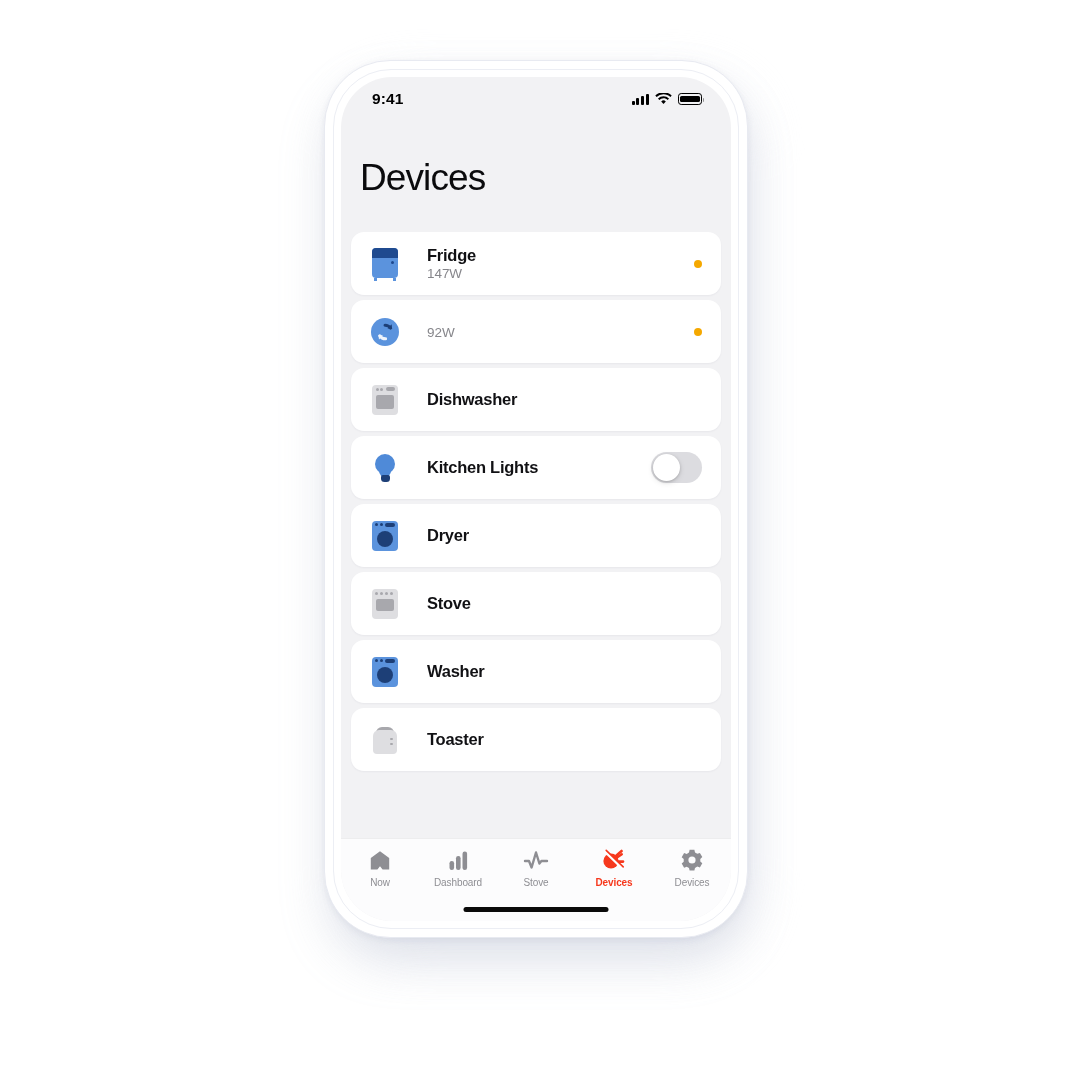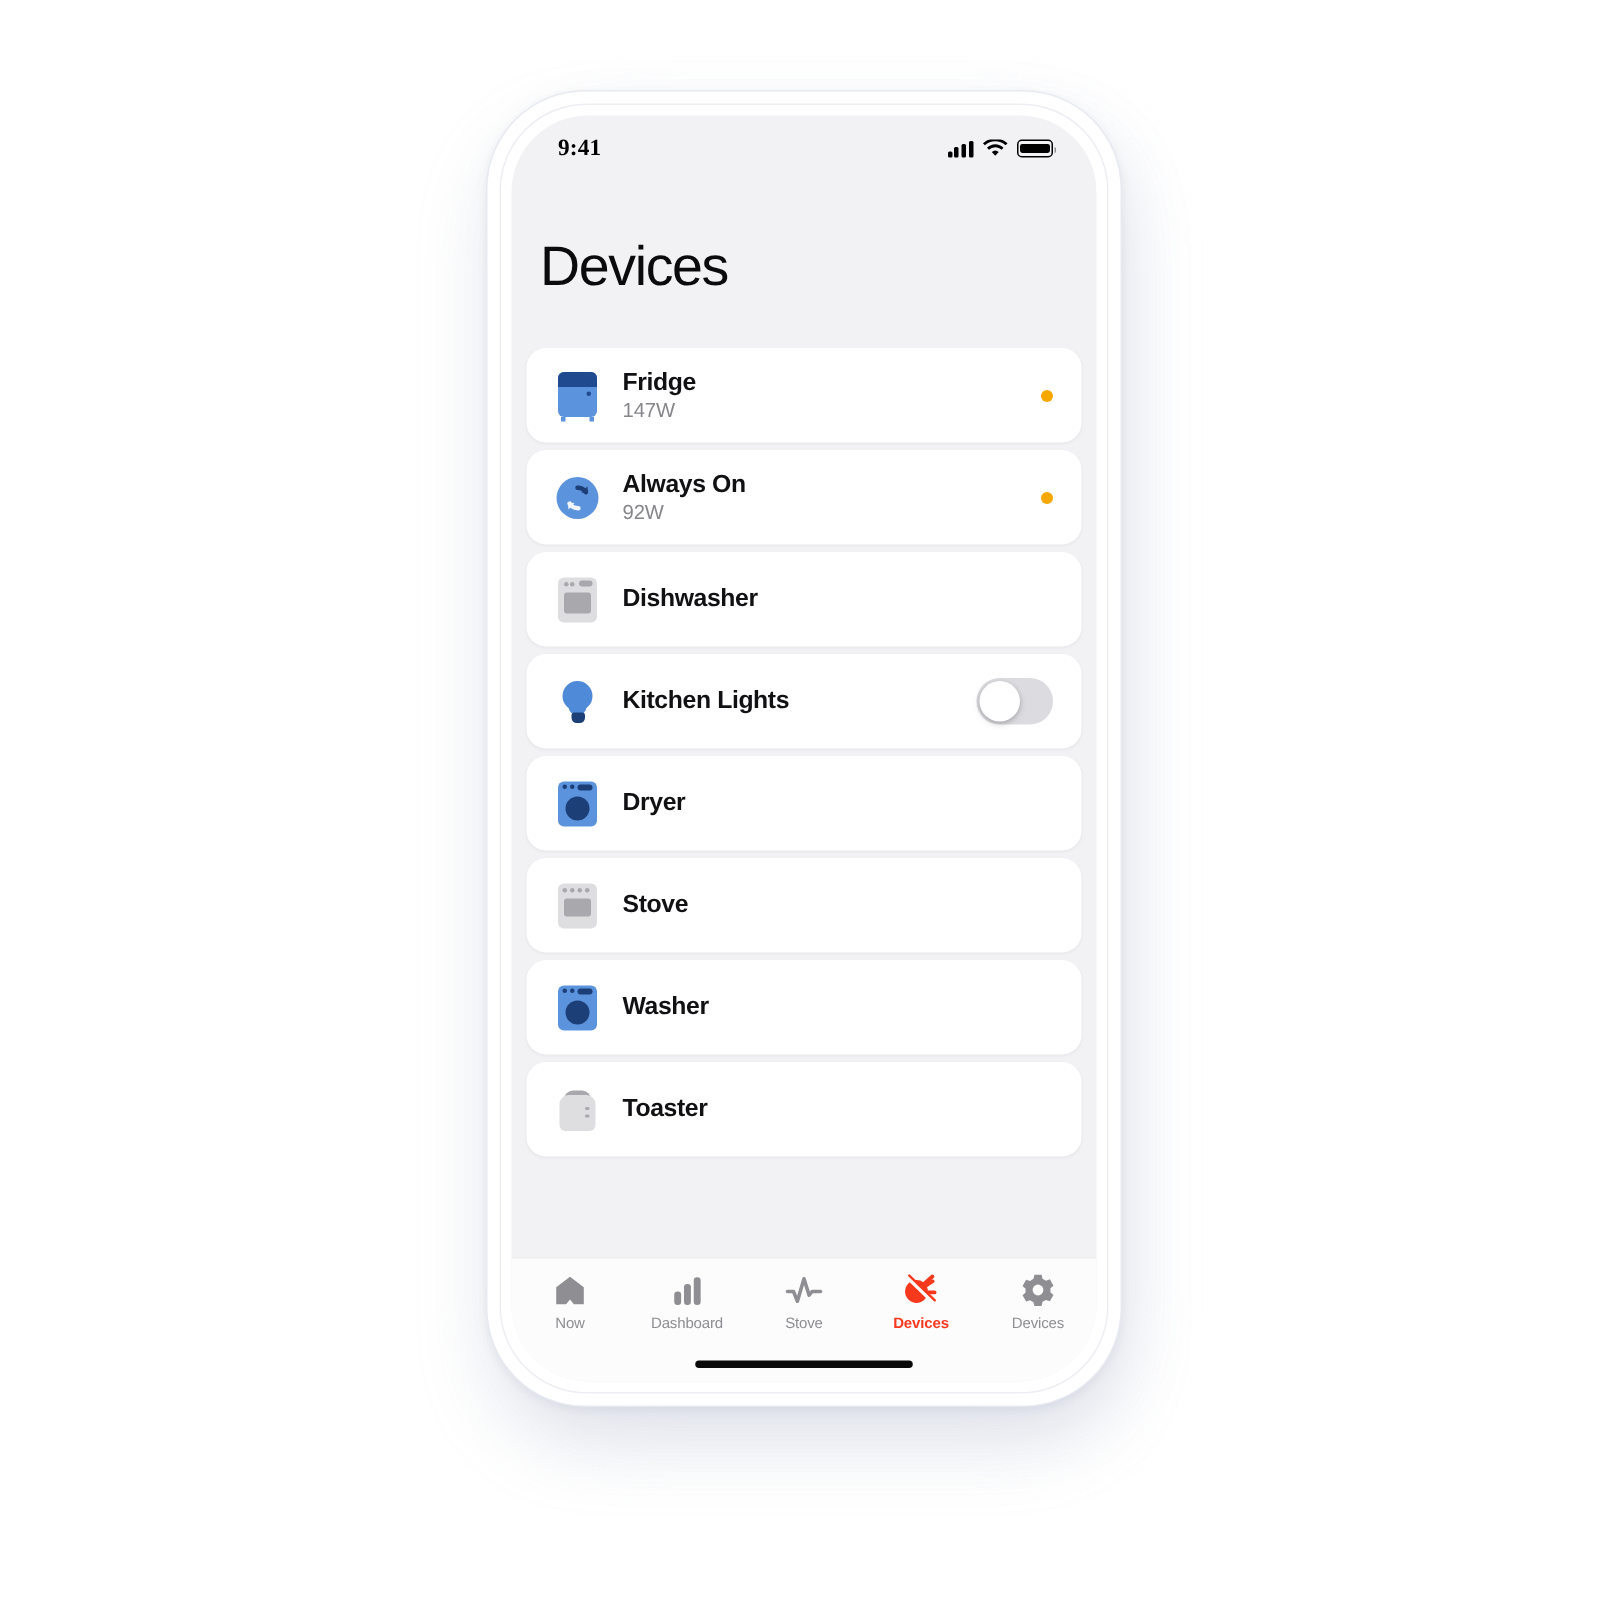--- a/index.html
+++ b/index.html
@@ -47,21 +47,20 @@
     background: #f2f2f4;
     overflow: hidden;
   }
 
   
   .statusbar {
     position: absolute; left: 0; top: 0;
     width: 390px; height: 44px;
     display: flex; align-items: center; justify-content: space-between;
     padding: 0 29px 0 31px;
-    font-family: Liberation Serif, serif;
   }
   .status-time {
     font-size: 15.5px; font-weight: bold; color: #000;
     letter-spacing: .1px;
   }
   .status-right { display: flex; align-items: center; gap: 6px; }
   .bars { display: flex; align-items: flex-end; gap: 1.8px; height: 11px; }
   .bars i { display: block; width: 3px; background: #000; border-radius: 1px; }
   .bars i:nth-child(1) { height: 4px; }
   .bars i:nth-child(2) { height: 6.5px; }
@@ -91,20 +90,21 @@
     width: 370px;
     display: flex; flex-direction: column; gap: 5px;
   }
   .device-row {
     background: #ffffff;
     border-radius: 13px;
     height: 63px;
     display: flex; align-items: center;
     padding: 0 19px 0 17px;
     box-shadow: 0 1px 2px rgba(30,40,70,.05);
+    gap: 12px;
   }
   .dev-icon { width: 34px; height: 38px; flex: 0 0 34px; position: relative; margin-right: 13px; }
   .dev-text { flex: 1 1 auto; min-width: 0; }
   .dev-name {
     font-size: 16.5px; font-weight: bold; color: #111114;
     letter-spacing: -.25px; line-height: 1.15;
   }
   .dev-sub {
     font-size: 13.5px; color: #86868b; margin-top: 2px;
     letter-spacing: -.05px;
@@ -248,21 +248,20 @@
             <div class="ao-circle"></div>
             <svg class="ao-glyph" viewBox="0 0 28 28">
               <path d="M14 7.2a6.8 6.8 0 0 1 5.6 2.9" stroke="#1d3f77" stroke-width="3" fill="none" stroke-linecap="round"></path>
               <path d="M20.6 6.2l.5 4.6-4.6-.4z" fill="#1d3f77"></path>
               <path d="M14.6 20.8a6.8 6.8 0 0 1-5.8-3" stroke="#f0f4fb" stroke-width="3" fill="none" stroke-linecap="round"></path>
               <path d="M8 21.6l-.6-4.6 4.6.4z" fill="#f0f4fb"></path>
             </svg>
           </div>
         </div>
         <div class="dev-text">
-          <div class="dev-name">Always On</div>
           <div class="dev-sub">92W</div>
         </div>
         <div class="dev-right">
           <div class="status-dot"></div>
         </div>
       </div>
 
 
       <div class="device-row">
         <div class="dev-icon">

